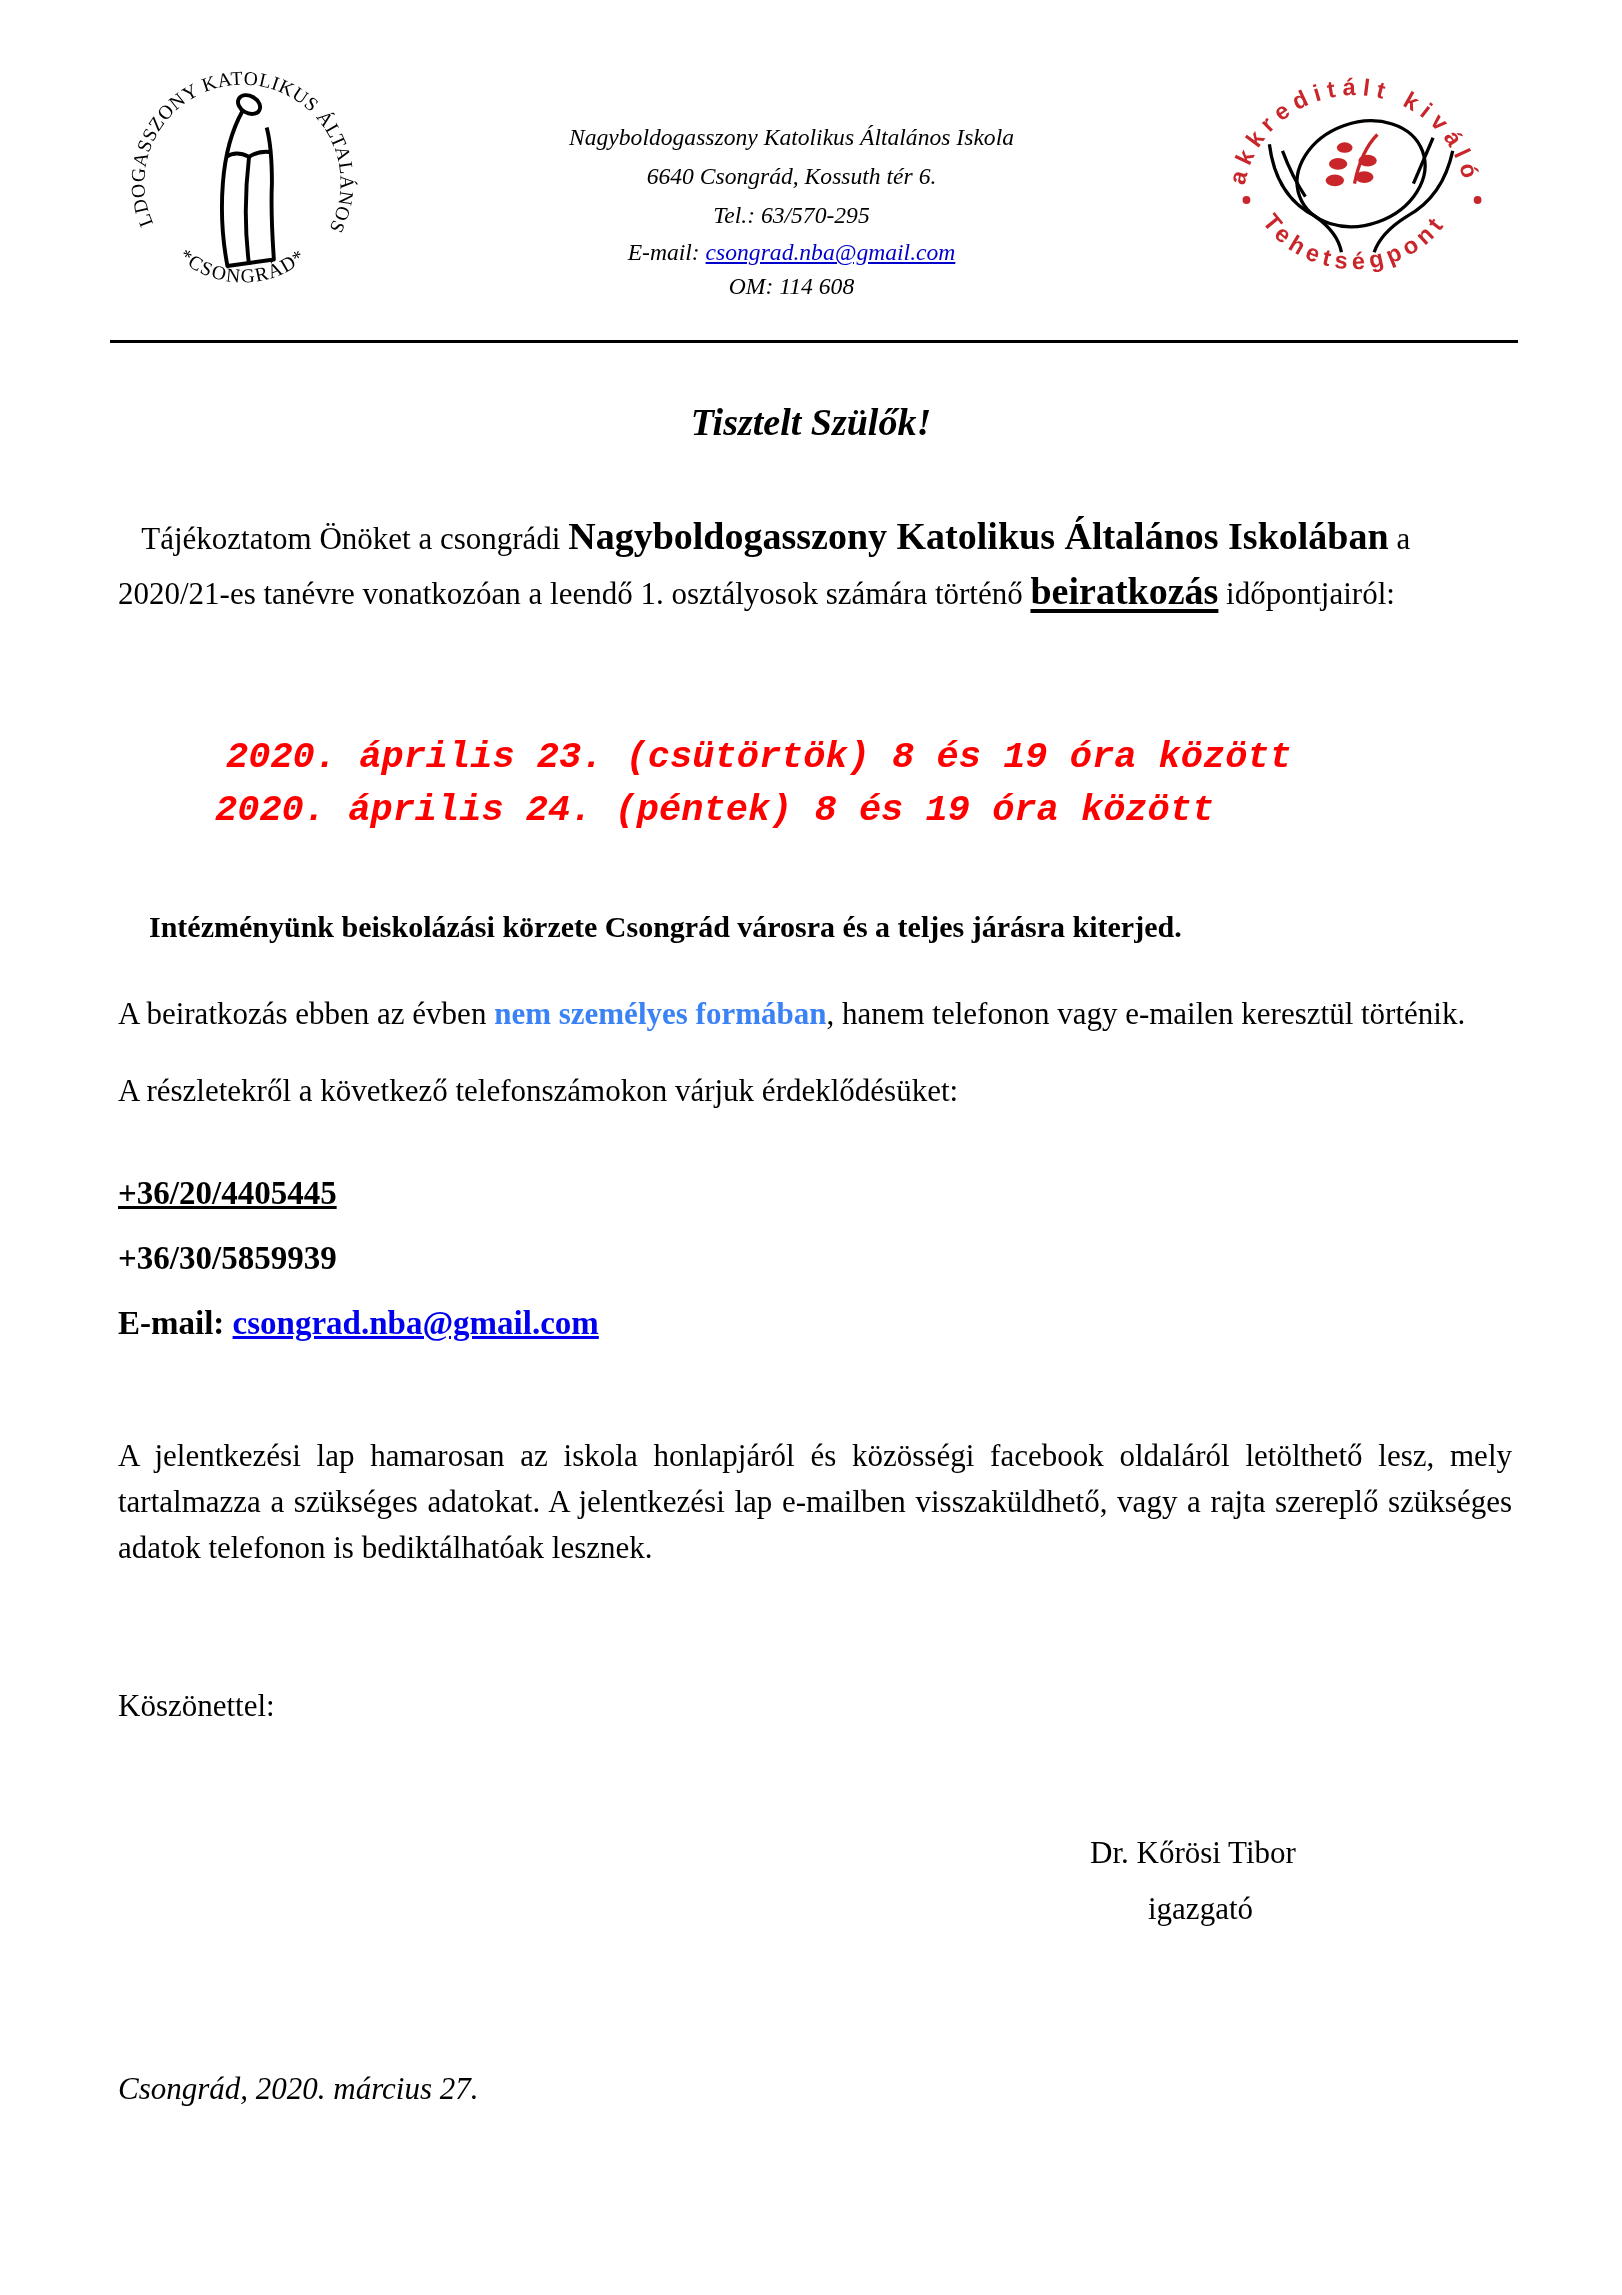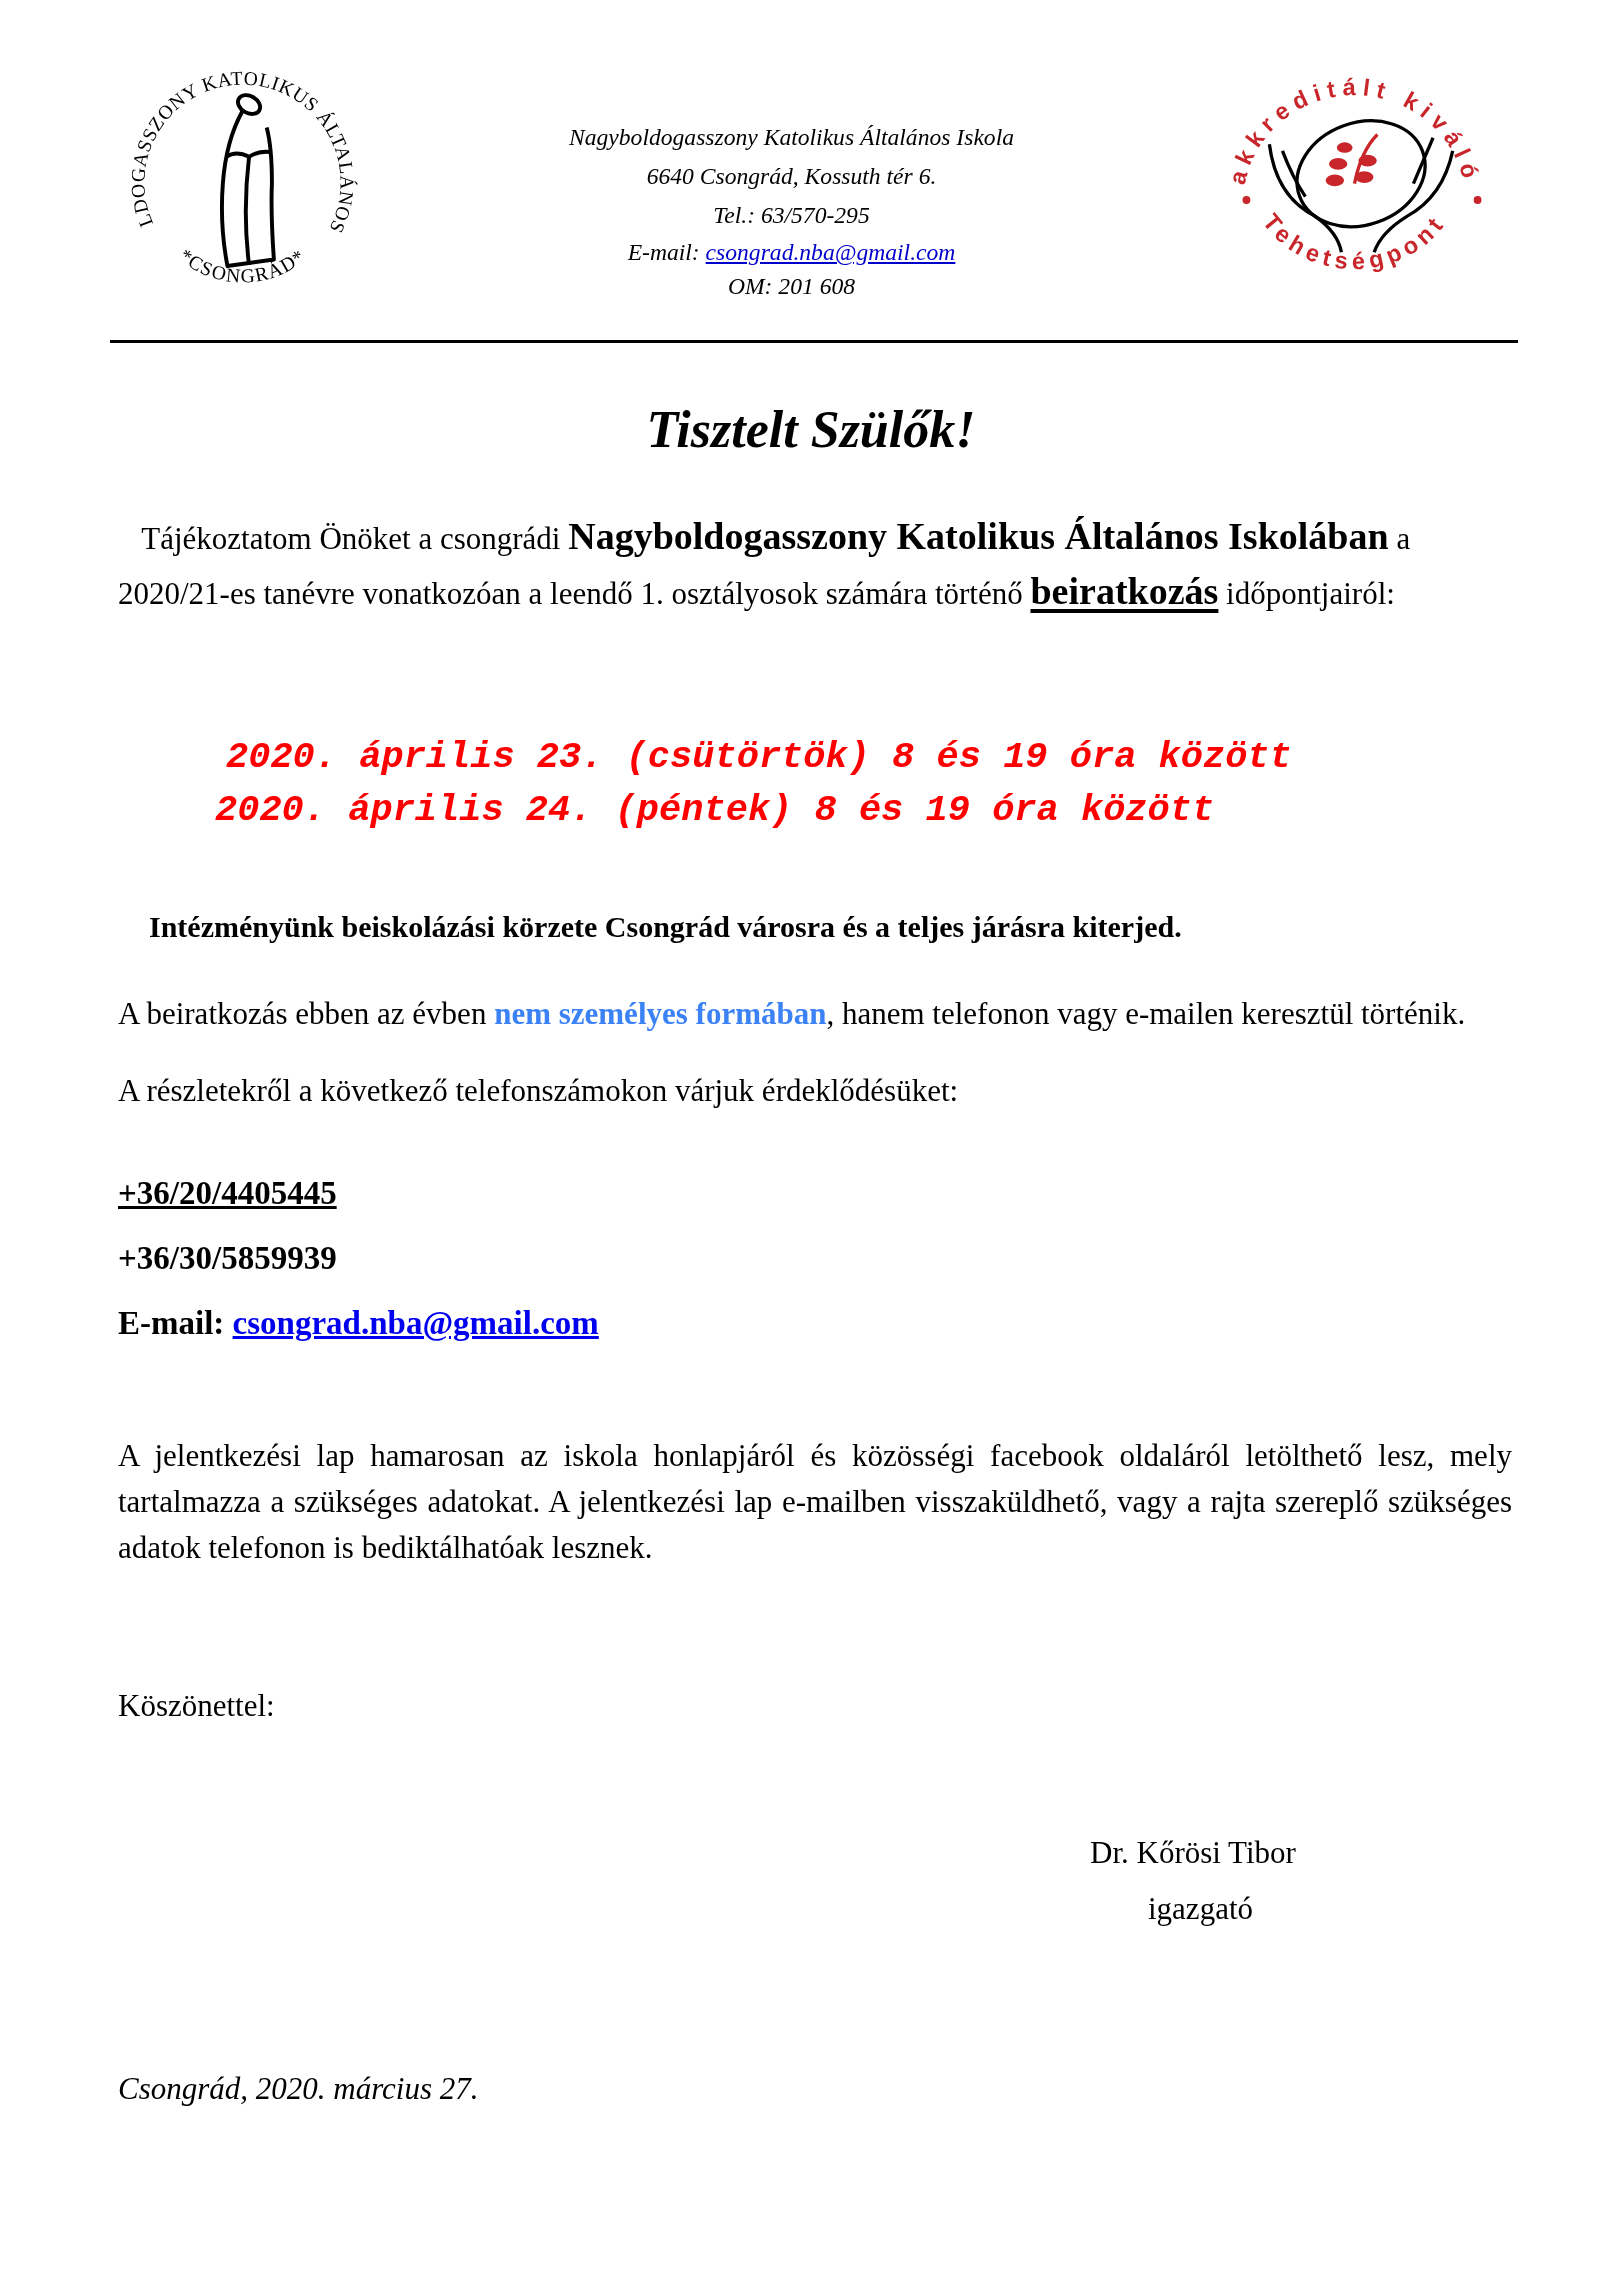--- a/index.html
+++ b/index.html
@@ -10,21 +10,21 @@
   
   #logo-left { left:115px; top:62px; width:255px; height:242px; }
   #logo-right { left:1217px; top:46px; width:275px; height:249px; }
   #letterhead { left:458px; top:118px; width:667px; text-align:center; font-style:italic; font-size:23.6px; }
   #letterhead .ln { height:39px; line-height:39px; }
   #letterhead .ln.tight { height:34px; line-height:34px; }
   #letterhead a { color:#0000cc; text-decoration:underline; }
   #header-rule { left:110px; top:340px; width:1408px; height:2.6px; background:#000; }
 
   
-  #title { left:0; width:1622px; top:400px; text-align:center; font-size:52px; font-weight:bold; font-style:italic; }
+  #title { left:0; width:1622px; top:400px; text-align:center; font-size:38px; font-weight:bold; font-style:italic; }
 
   
   #intro { left:118px; top:510px; width:1387px; font-size:31px; line-height:52px; }
   #intro .big { font-size:38px; font-weight:bold;text-align:right; }
   #intro .ul { text-decoration:underline; text-decoration-thickness:3.9px; text-underline-offset:5.2px; }
 
   
   .date { font-family:Liberation Mono, monospace; font-weight:bold; font-style:italic;
           color:#ff0000; font-size:37px; }
   #date-1 { left:226px; top:736px; }
@@ -73,21 +73,21 @@
   </svg>
 </div>
 
 <div id="letterhead" class="abs">
   <div class="ln">Nagyboldogasszony Katolikus Általános Iskola</div>
   <div class="ln">6640 Csongrád, Kossuth tér 6.</div>
   <div class="ln">Tel.: 63/570-295</div>
   <div class="ln tight">
     <span>E-mail: </span><a>csongrad.nba@gmail.com</a>
   </div>
-  <div class="ln tight">OM: 201 608</div>
+  <div class="ln tight">OM: 114 608</div>
 </div>
 
 <div id="logo-right" class="abs">
   <svg width="275" height="249" viewBox="0 0 420 380">
     <defs>
       <path id="rTop" d="M 40 240 A 170 165 0 1 1 380 240"></path>
       <path id="rBot" d="M 70 270 A 165 150 0 0 0 350 270"></path>
     </defs>
     <text font-family="Liberation Sans, sans-serif" font-weight="bold" font-size="36" letter-spacing="10" fill="#c8262a">
       <textPath href="#rTop" startOffset="50%" text-anchor="middle">akkreditált kiváló</textPath>

